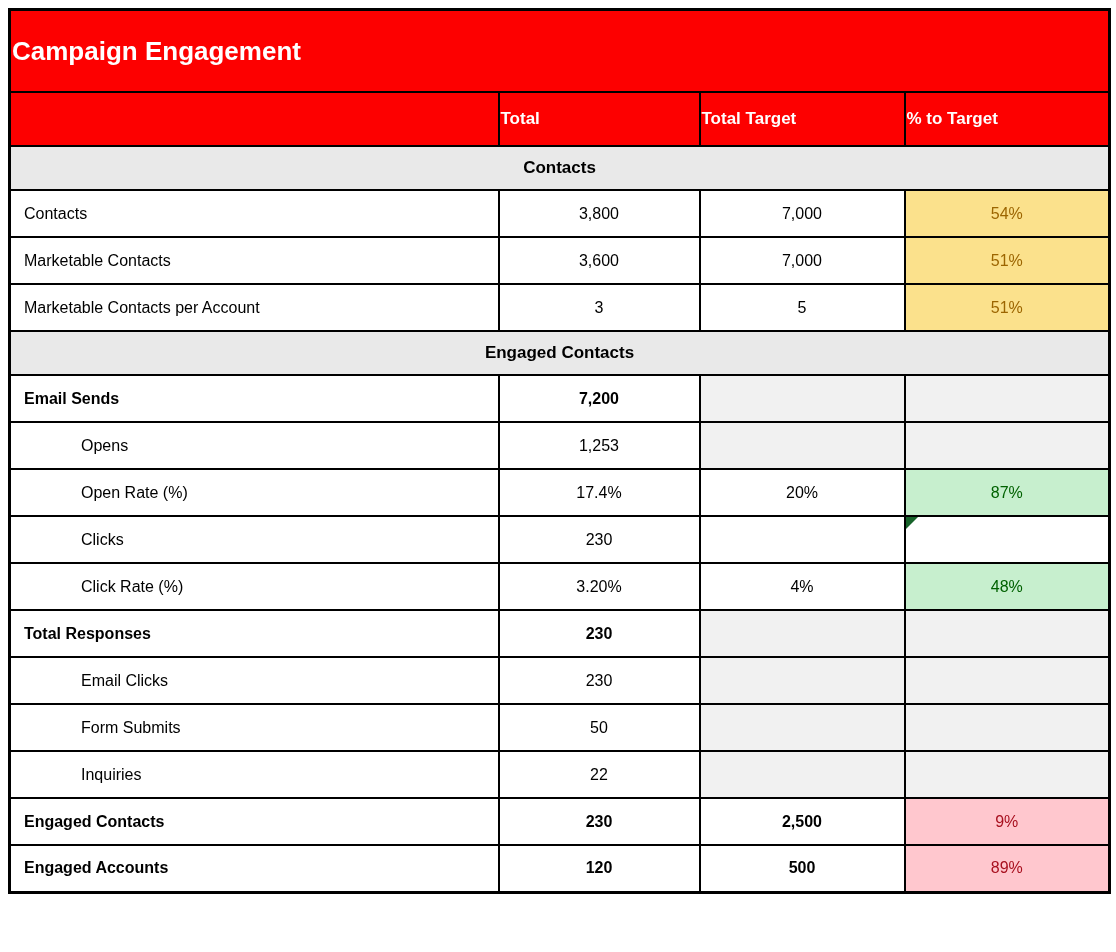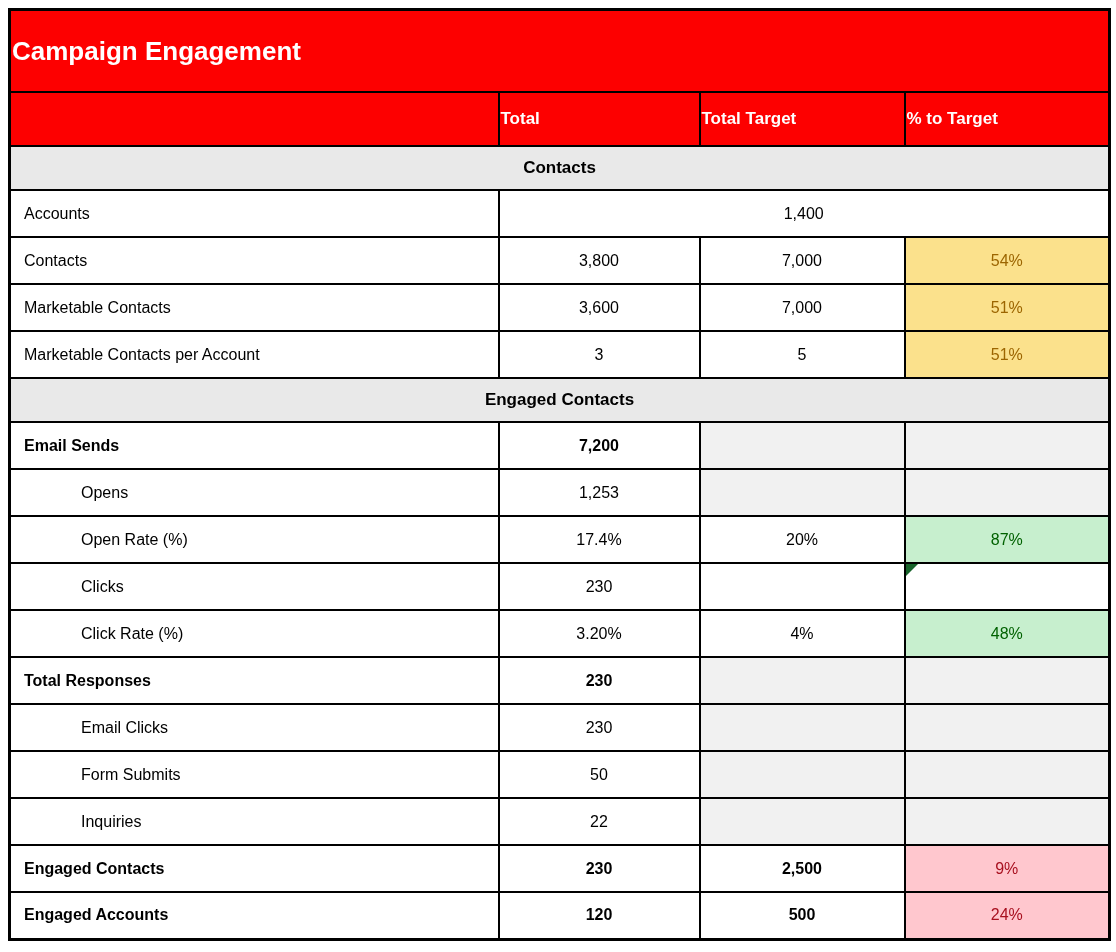--- a/index.html
+++ b/index.html
@@ -46,24 +46,20 @@
       <tr class="header-row">
         <th></th>
         <th>Total</th>
         <th>Total Target</th>
         <th>% to Target</th>
       </tr>
     </thead>
     <tbody id="tbody">
         <tr class="section-row">
           <td colspan="4">Contacts</td>
-        </tr>
-        <tr class="data-row">
-          <td class="lbl">Accounts</td>
-          <td colspan="3" class="num">1,400</td>
         </tr>
         <tr class="data-row">
           <td class="lbl">Contacts</td>
           <td class="num"><span>3,800</span></td>
           <td class="num"><span>7,000</span></td>
           <td class="num warn"><span>54%</span></td>
         </tr>
         <tr class="data-row">
           <td class="lbl">Marketable Contacts</td>
           <td class="num"><span>3,600</span></td>
@@ -138,17 +134,17 @@
         <tr class="data-row">
           <td class="lbl bold">Engaged Contacts</td>
           <td class="num bold"><span>230</span></td>
           <td class="num bold"><span>2,500</span></td>
           <td class="num bad"><span>9%</span></td>
         </tr>
         <tr class="data-row">
           <td class="lbl bold">Engaged Accounts</td>
           <td class="num bold"><span>120</span></td>
           <td class="num bold"><span>500</span></td>
-          <td class="num bad"><span>24%</span></td>
+          <td class="num bad"><span>89%</span></td>
         </tr>
       </tbody>
   </table>
 </div>
 
 </body></html>

